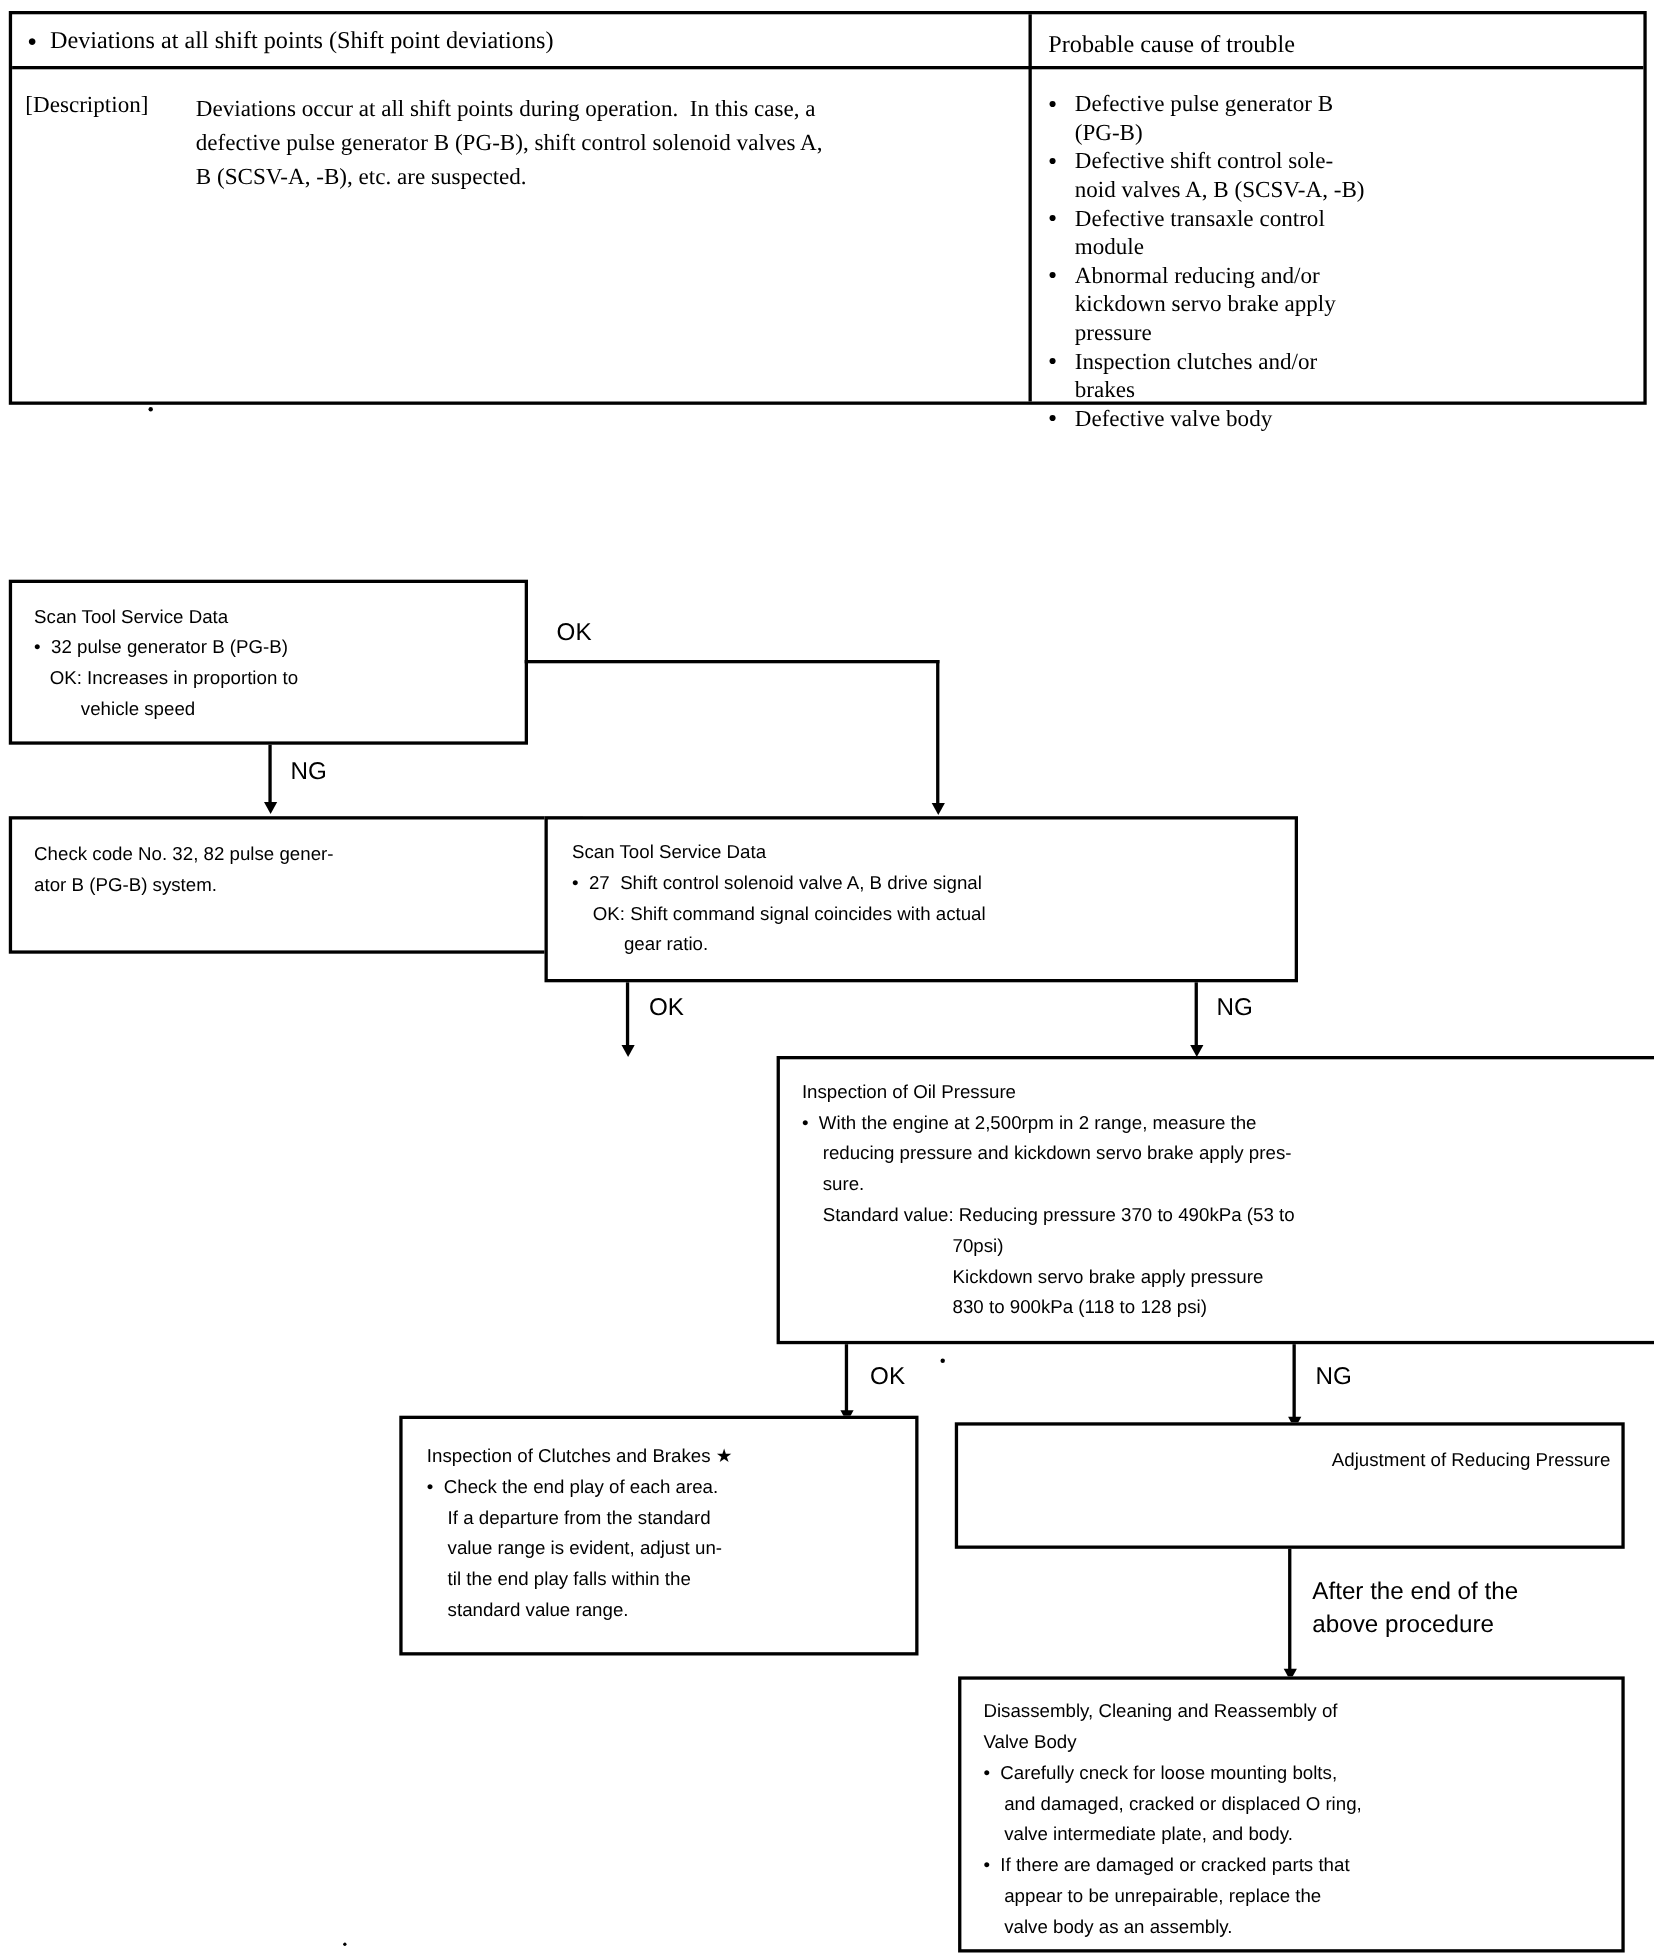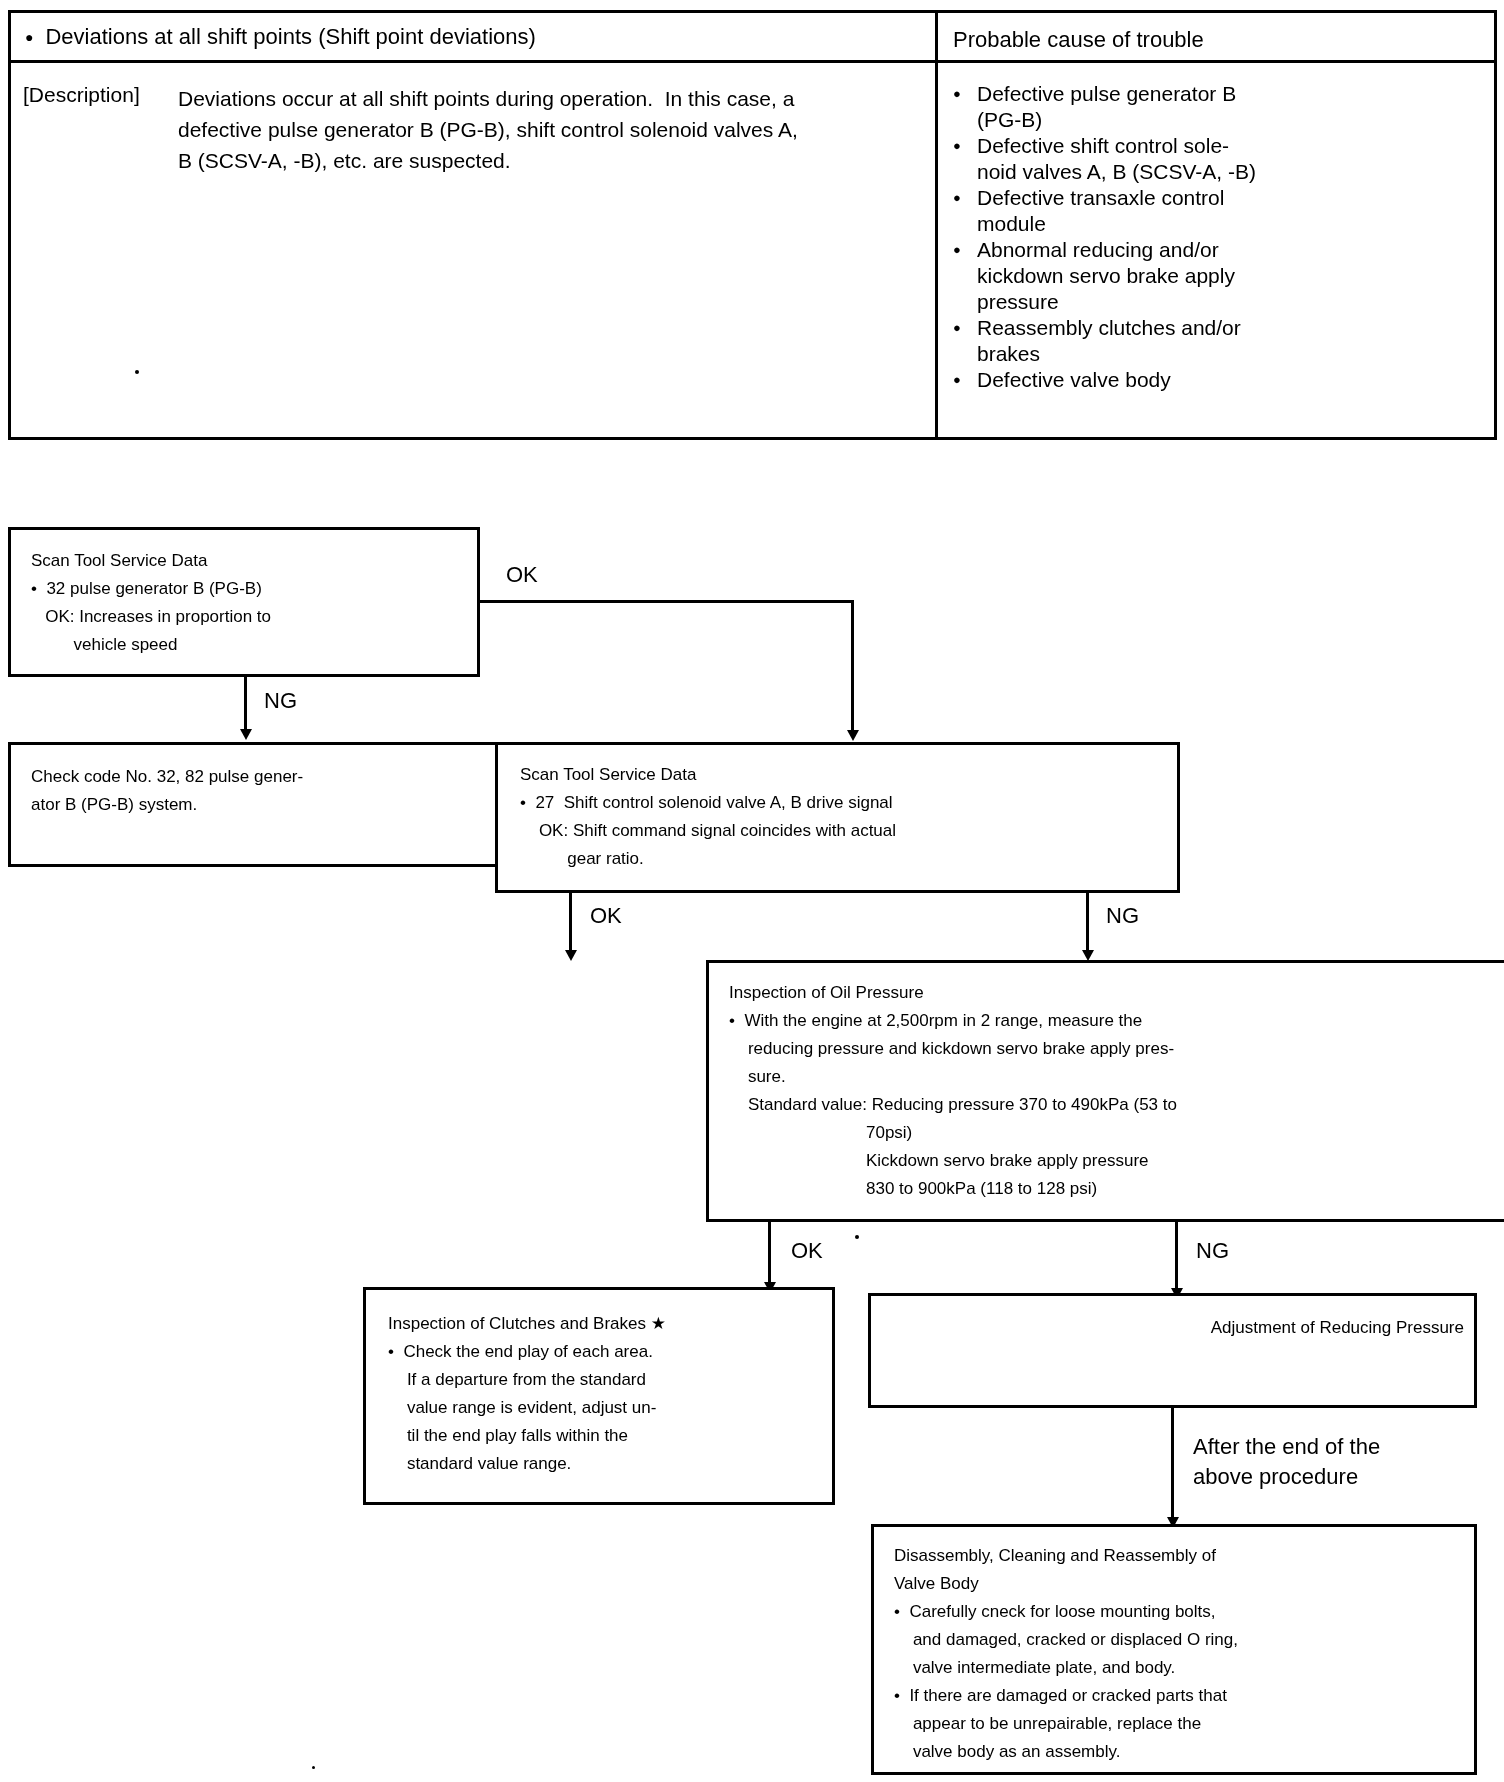--- a/index.html
+++ b/index.html
@@ -2,22 +2,22 @@
 <html><head>
 <meta charset="utf-8">
 <style>
   html,body{margin:0;padding:0;background:#e8e8e8;}
   .page{
     position:relative;width:1504px;height:1782px;background:#ffffff;
     font-family:"Liberation Sans",sans-serif;color:#000;overflow:hidden;
     margin:0 auto;
   }
   
-  .doc-table{position:absolute;left:8px;top:10px;width:1489px;height:430px;
-    border:3px solid #000;box-sizing:border-box;}
+  .doc-table{position:absolute;left:8px;top:10px;width:1489px;height:358px;
+    border:3px solid #000;box-sizing:border-box;font-family:Liberation Serif, serif;}
   .vdiv{position:absolute;top:0;bottom:0;left:924px;width:3px;background:#000;}
   .hdiv{position:absolute;left:0;right:0;top:47px;height:3px;background:#000;}
   .th-left{position:absolute;left:14px;top:11px;font-size:22px;white-space:pre;}
   .th-right{position:absolute;left:942px;top:14px;font-size:22px;white-space:pre;}
   .hdr-bullet{font-size:14px;vertical-align:2px;margin-right:12px;}
   .desc-label{position:absolute;left:12px;top:70px;font-size:21px;}
   .desc-lines{position:absolute;left:167px;top:70px;font-size:21px;line-height:31px;white-space:pre;}
   .causes{position:absolute;left:940px;top:68px;margin:0;padding:0;list-style:none;
     font-size:21px;line-height:26px;width:545px;}
   .causes li{position:relative;padding-left:26px;white-space:pre;}
@@ -53,21 +53,21 @@
     <ul class="causes">
       <li><span class="cause-dot">●</span><span>Defective pulse generator B
 (PG-B)</span></li>
       <li><span class="cause-dot">●</span><span>Defective shift control sole-
 noid valves A, B (SCSV-A, -B)</span></li>
       <li><span class="cause-dot">●</span><span>Defective transaxle control
 module</span></li>
       <li><span class="cause-dot">●</span><span>Abnormal reducing and/or
 kickdown servo brake apply
 pressure</span></li>
-      <li><span class="cause-dot">●</span><span>Reassembly clutches and/or
+      <li><span class="cause-dot">●</span><span>Inspection clutches and/or
 brakes</span></li>
       <li><span class="cause-dot">●</span><span>Defective valve body</span></li>
     </ul>
   </div>
 
   <div class="fbox" style="left:8px;top:527px;width:472px;height:150px;padding:17px 10px 0 20px;">Scan Tool Service Data
 •  32 pulse generator B (PG-B)
    OK: Increases in proportion to
          vehicle speed</div>
 

